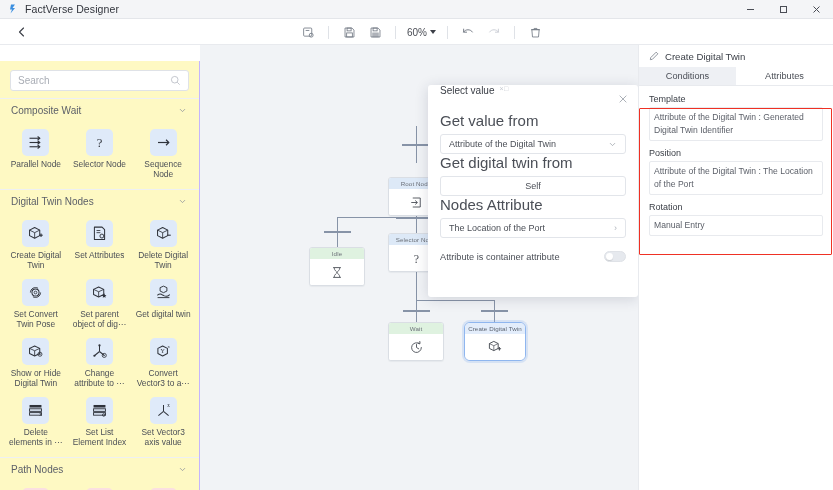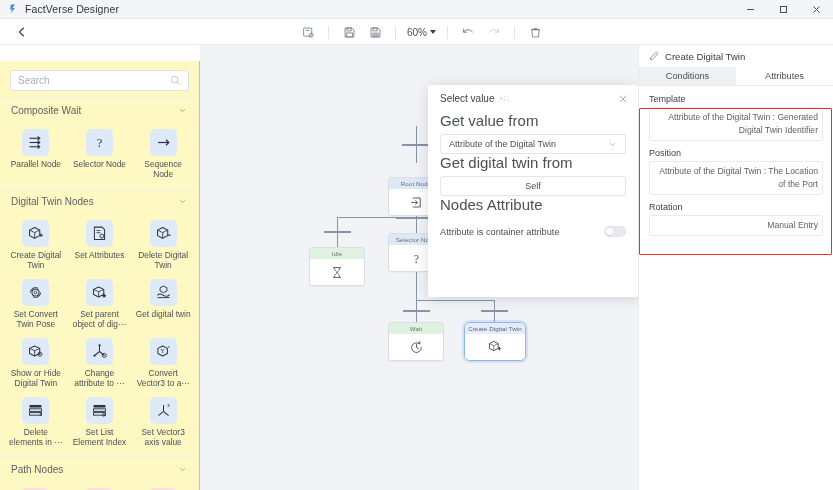--- a/index.html
+++ b/index.html
@@ -134,21 +134,21 @@
   .tbar { position: absolute; background: #8793a7; height: 1.6px; }
 
   
   .modal {
     position: absolute; left: 428px; top: 85px; width: 210px; height: 212px;
     background: #ffffff; border-radius: 3px;
     box-shadow: 0 2px 14px rgba(30,40,70,.16);
     padding: 0 12px;
   }
   .modal-hdr {
-    height: 27px; display: flex; align-items: center;
+    height: 27px; display: flex; align-items: flex-start;
     font-size: 10px; color: #3c4048;
   }
   .modal-hdr .mini { font-size: 7px; color: #c6cad1; margin-left: 5px; letter-spacing: .4px; }
   .modal-close {
     position: absolute; right: 10px; top: 8px; color: #9aa0a8;
     display: flex; width: 11px; height: 11px; align-items: center; justify-content: center;
   }
   .fld-lbl { font-size: 15px; color: #4b4f57; margin-bottom: 5px; }
   .fld {
     height: 20px; border: 1px solid #e2e5ea; border-radius: 3px; background: #fff;
@@ -189,21 +189,21 @@
   .rp-tabs-underline { height: 1px; background: #e8eaee; }
 
   .redbox {
     position: absolute; left: 639px; top: 108px; width: 193px; height: 147px;
     border: 1.6px solid #ef3124; border-radius: 1px; pointer-events: none;
   }
   .rp-fields { padding: 8px 10px 0 10px; }
   .rp-lbl { font-size: 9px; color: #3c4048; margin-bottom: 3px; }
   .rp-val {
     border: 1px solid #e8eaee; border-radius: 2px; min-height: 20px;
-    font-size: 8.6px; color: #5b5f68; text-align: right; line-height: 13px;
+    font-size: 8.6px; color: #5b5f68; text-align: left; line-height: 13px;
     padding: 3px 4px; margin-bottom: 7px;
   }
 </style>
 </head>
 <body>
 
 <div id="app">
 
   <div class="titlebar">
     <span class="tb-logo">
@@ -627,20 +627,24 @@
           </svg>
       </span>
     </div>
 
     <div class="fld-lbl">Get digital twin from</div>
     <div class="fld center">
       <span>Self</span>
     </div>
 
     <div class="fld-lbl">Nodes Attribute</div>
+    <div class="fld">
+      <span>The Location of the Port</span>
+      <span class="fld-arrow">›</span>
+    </div>
 
     <div class="toggle-row">
       <span class="t-lbl">Attribute is container attribute</span>
       <span class="switch">
         <span class="knob"></span>
       </span>
     </div>
   </div>
 
   <div class="rpanel">

